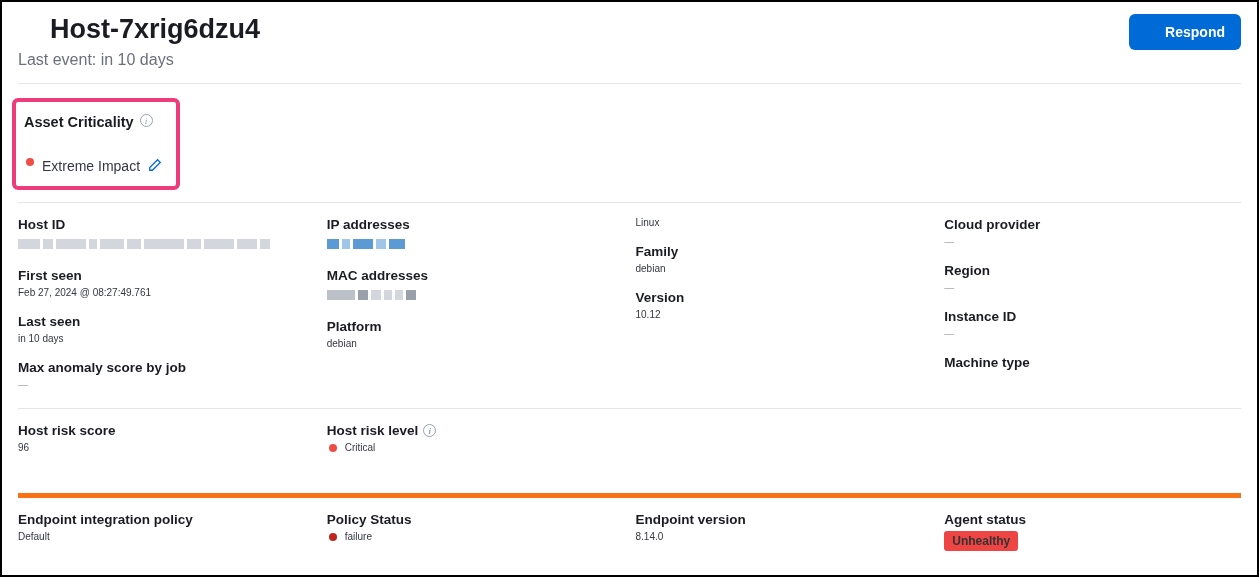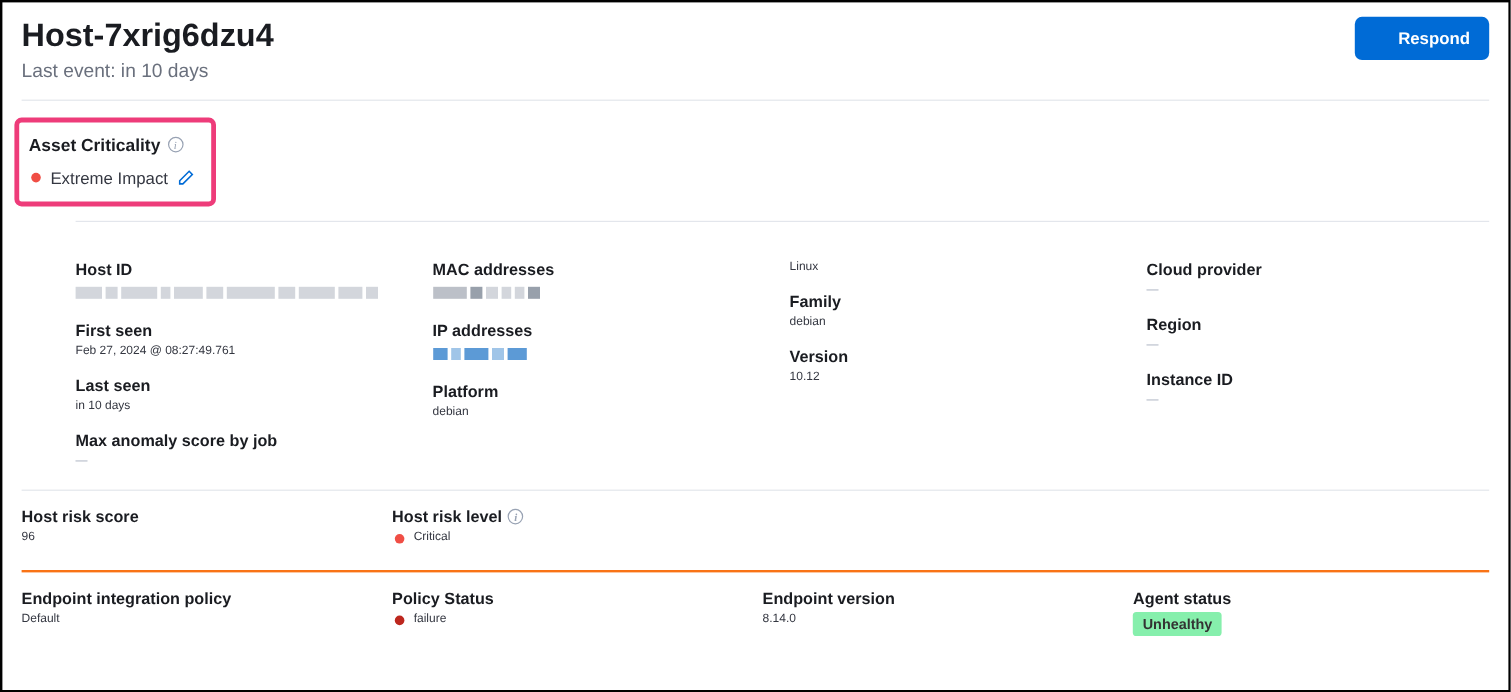--- a/index.html
+++ b/index.html
@@ -1,47 +1,47 @@
 <!DOCTYPE html>
 <html><head>
 <meta charset="utf-8">
 <style>
   * { box-sizing: border-box; margin: 0; padding: 0; }
   body { font-family: -apple-system, BlinkMacSystemFont, "Segoe UI", Helvetica, Arial, sans-serif; background: #fff; color: #1a1c21; }
   .frame { width: 1259px; height: 577px; border: 2px solid #000; padding: 12px 16px 16px 16px; overflow: hidden; }
   .header-row { display: flex; justify-content: space-between; align-items: flex-start; }
-  .title { font-size: 27px; font-weight: 700; color: #1a1c21; }
+  .title { font-size: 27px; font-weight: 700; color: #1a1c21; margin-left: 32px; }
   .subtitle { font-size: 16px; color: #6a707d; margin-top: 6px; }
   .respond-btn { background: #0071e3; background: #0b64dd; color: #fff; font-weight: 600; font-size: 14px; border: none; border-radius: 6px; padding: 10px 16px; cursor: pointer; }
   .respond-btn { background: #0761cc; padding-left: 36px; }
   .respond-btn { background: #0766d8; }
   .respond-btn { background: #0b64dd; }
   .respond-btn { background: #006bd6; }
   hr.sep { border: none; border-top: 1px solid #e3e6ec; margin: 14px 0 0 0; }
   .criticality-box { border: 4px solid #e83e8c; border-color: #ed3f74; border-color: #ee3c7a; border-radius: 6px; display: inline-block; padding: 12px 14px 12px 8px; margin-top: 14px; margin-left: -6px; }
   .crit-label-row { display: flex; gap: 6px; }
   .crit-label { font-weight: 700; font-size: 14.5px; }
   .info-icon { width: 13px; height: 13px; border: 1px solid #98a2b3; border-radius: 50%; display: inline-flex; align-items: center; justify-content: center; font-size: 9px; color: #98a2b3; font-style: italic; font-family: serif; }
-  .crit-value-row { display: flex; align-items: center; gap: 8px; margin-top: 10px; }
+  .crit-value-row { display: flex; gap: 8px; margin-top: 28px; }
   .dot { width: 8px; height: 8px; border-radius: 50%; background: #f04e45; display: inline-block; margin-left: 2px;}
   .crit-value { font-size: 14px; color: #343741; }
   .pencil-icon { color: #006bd6; width: 14px; height: 14px; }
-  .grid { display: grid; grid-template-columns: repeat(4, 1fr); column-gap: 12px; margin-top: 12px; border-top: 1px solid #e3e6ec; padding-top: 32px; margin-left: 45px;}
+  .grid { display: grid; grid-template-columns: repeat(4, 1fr); column-gap: 12px; margin-top: 12px; border-top: 1px solid #e3e6ec; padding-top: 14px;}
   .field { margin-bottom: 16px; }
   .field-label { font-size: 13.5px; font-weight: 700; color: #1a1c21; margin-bottom: 4px; display: flex; align-items: center; gap: 5px;}
   .field-value { font-size: 10px; color: #343741; }
   .field-value.dim { color: #a2abba; }
   .redact { display: flex; gap: 3px; align-items: center; height: 16px; }
   .rb { height: 10px; background: #d3d6dc; display: inline-block; }
   .rb.blue { background: #5c9ad6; }
   .rb.lb { background: #a0c5e8; }
   .risk-row { display: grid; grid-template-columns: repeat(4, 1fr); column-gap: 12px; border-top: 1px solid #e3e6ec; padding-top: 14px; margin-top: 2px; }
-  .risk-val-row { display: flex; align-items: flex-end; gap: 8px; }
-  .endpoint-row { display: grid; grid-template-columns: repeat(4, 1fr); column-gap: 12px; border-top: 2px solid #f97316; padding-top: 14px; margin-top: 6px;}
-  .badge { display: inline-block; background: #86efac; color: #333; font-weight: 600; font-size: 12px; padding: 3px 8px; border-radius: 3px; }
+  .risk-val-row { display: flex; align-items: center; gap: 8px; }
+  .endpoint-row { display: grid; grid-template-columns: repeat(4, 1fr); column-gap: 12px; border-top: 5px solid #f97316; padding-top: 14px; margin-top: 24px;}
+  .badge { display: inline-block; background: #ef4444; color: #333; font-weight: 600; font-size: 12px; padding: 3px 8px; border-radius: 3px; }
   .col { display: flex; flex-direction: column; }
 </style>
 </head>
 <body>
 
 <div class="frame">
   <div class="header-row">
     <div>
       <h1 class="title">Host-7xrig6dzu4</h1>
       <div class="subtitle">Last event: in 10 days</div>
@@ -93,41 +93,41 @@
         <div class="field-value">in 10 days</div>
       </div>
       <div class="field">
         <div class="field-label">Max anomaly score by job</div>
         <div class="field-value dim">—</div>
       </div>
     </div>
 
     <div class="col">
       <div class="field">
+        <div class="field-label">IP addresses</div>
+        <div class="redact">
+          <span class="rb blue" style="width:12px"></span>
+            <span class="rb lb" style="width:8px"></span>
+            <span class="rb blue" style="width:20px"></span>
+            <span class="rb lb" style="width:10px"></span>
+            <span class="rb blue" style="width:16px"></span>
+        </div>
+      </div>
+      <div class="field">
         <div class="field-label">MAC addresses</div>
         <div class="redact">
           <span class="rb" style="width:28px;background:#bcc0c8"></span>
             <span class="rb" style="width:10px;background:#98a0ab"></span>
             <span class="rb" style="width:10px;background:#d3d6dc"></span>
             <span class="rb" style="width:8px;background:#d3d6dc"></span>
             <span class="rb" style="width:8px;background:#d3d6dc"></span>
             <span class="rb" style="width:10px;background:#98a0ab"></span>
         </div>
       </div>
       <div class="field">
-        <div class="field-label">IP addresses</div>
-        <div class="redact">
-          <span class="rb blue" style="width:12px"></span>
-            <span class="rb lb" style="width:8px"></span>
-            <span class="rb blue" style="width:20px"></span>
-            <span class="rb lb" style="width:10px"></span>
-            <span class="rb blue" style="width:16px"></span>
-        </div>
-      </div>
-      <div class="field">
         <div class="field-label">Platform</div>
         <div class="field-value">debian</div>
       </div>
     </div>
 
     <div class="col">
       <div class="field">
         <div class="field-value">Linux</div>
       </div>
       <div class="field">
@@ -145,20 +145,23 @@
         <div class="field-label">Cloud provider</div>
         <div class="field-value dim">—</div>
       </div>
       <div class="field">
         <div class="field-label">Region</div>
         <div class="field-value dim">—</div>
       </div>
       <div class="field">
         <div class="field-label">Instance ID</div>
         <div class="field-value dim">—</div>
+      </div>
+      <div class="field">
+        <div class="field-label">Machine type</div>
       </div>
     </div>
   </div>
 
   <div class="risk-row">
     <div class="field">
       <div class="field-label">Host risk score</div>
       <div class="field-value">96</div>
     </div>
     <div class="field">

